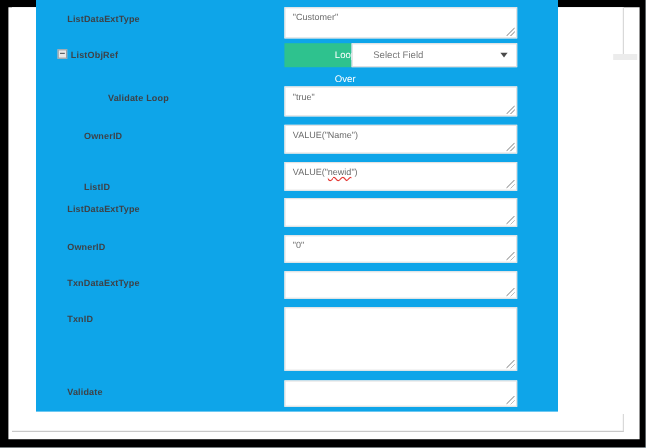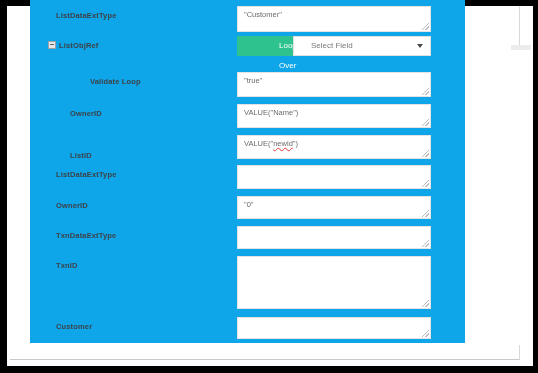--- a/index.html
+++ b/index.html
@@ -258,21 +258,21 @@
 
       <div class="row" style="top:256px;">
         <div class="flabel indent0" style="top:5px;">TxnID</div>
         <div class="ta" style="top:0px; height:53px;">
           <span class="ta-val"></span>
           <span class="resizer"></span>
         </div>
       </div>
 
       <div class="row" style="top:317px;">
-        <div class="flabel indent0" style="top:5px;">Customer</div>
+        <div class="flabel indent0" style="top:5px;">Validate</div>
         <div class="ta" style="top:0px; height:22px;">
           <span class="ta-val"></span>
           <span class="resizer"></span>
         </div>
       </div>
 
     </div>
 
     <div id="right-sliver"></div>
     <div id="right-sliver-cap"></div>

